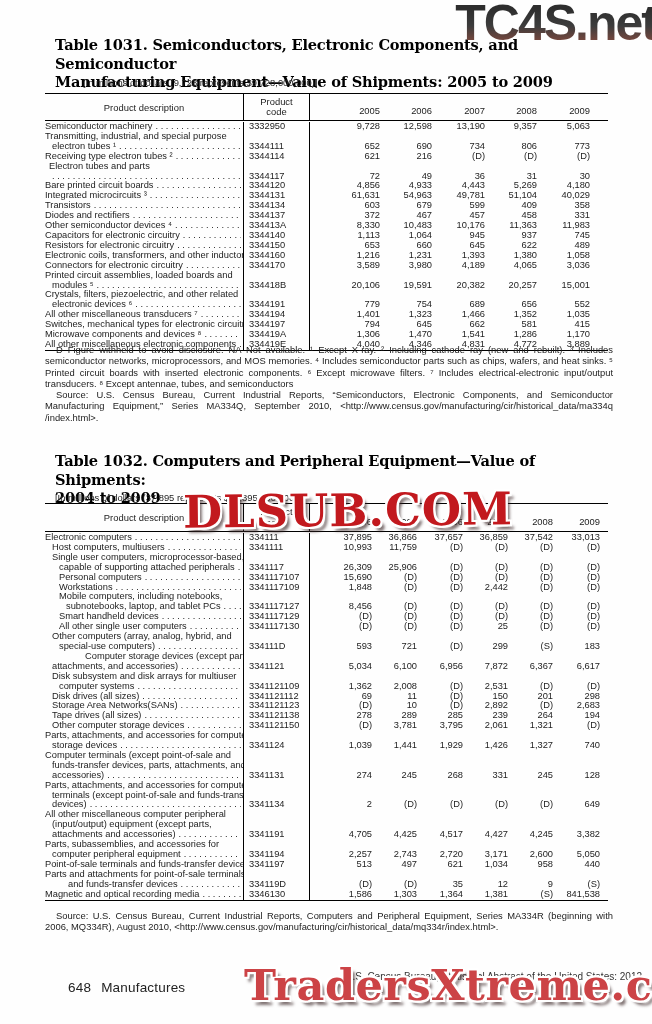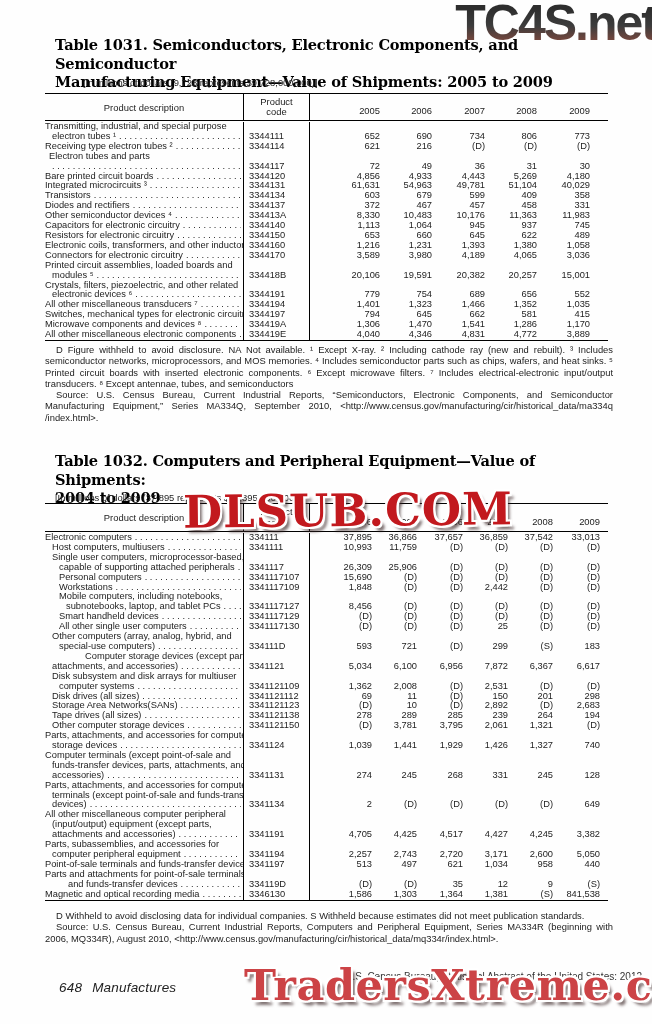--- a/index.html
+++ b/index.html
@@ -78,20 +78,34 @@
     <div class="th thyr">2005</div>
         <div class="th thyr">2006</div>
         <div class="th thyr">2007</div>
         <div class="th thyr">2008</div>
         <div class="th thyr">2009</div>
       </div>
     <div class="tbody">
         <div class="tr">
           <div class="td desc">
             <div class="dline" style="padding-left: 0px;">
+              <div class="dt">Semiconductor machinery</div>
+              <div class="lead"></div>
+            </div>
+          </div>
+          <div class="td code">3332950</div>
+          <div class="td val">9,728</div>
+          <div class="td val">12,598</div>
+          <div class="td val">13,190</div>
+          <div class="td val">9,357</div>
+          <div class="td val">5,063</div>
+        </div>
+        <div class="tr">
+          <div class="td desc">
+            <div class="dline" style="padding-left: 0px;">
               <div class="dt">Transmitting, industrial, and special purpose</div>
             </div>
             <div class="dline" style="padding-left: 7px;">
               <div class="dt">electron tubes ¹</div>
               <div class="lead"></div>
             </div>
           </div>
           <div class="td code">3344111</div>
           <div class="td val">652</div>
           <div class="td val">690</div>
@@ -756,25 +770,24 @@
           <div class="td val">1,303</div>
           <div class="td val">1,364</div>
           <div class="td val">1,381</div>
           <div class="td val">(S)</div>
           <div class="td val">841,538</div>
         </div>
       </div>
   </div>
 
   <div class="fnblock" style="left:45px;top:910px;">
-    <p>D Withheld to avoid disclosing data for individual companies. S Withheld because estimates did not meet publication standards.</p>
     <p>Source: U.S. Census Bureau, Current Industrial Reports, Computers and Peripheral Equipment, Series MA334R (beginning with 2006, MQ334R), August 2010, &lt;http://www.census.gov/manufacturing/cir/historical_data/mq334r/index.html&gt;.</p>
   </div>
 
-  <div class="footer-left" style="left:59px;top:980px;font-style:italic;">
+  <div class="footer-left" style="left:68px;top:980px;">
     <span class="pgnum">648</span><span>Manufactures</span>
   </div>
   <div class="imprint" style="left:282px;top:971px;">U.S. Census Bureau, Statistical Abstract of the United States: 2012</div>
 
   <div class="wm wm-top">TC4S.net</div>
   <div class="wm wm-red wm-mid">DLSUB.COM</div>
   <div class="wm wm-red wm-bottom">TradersXtreme.com</div>
 
 </div>
 

